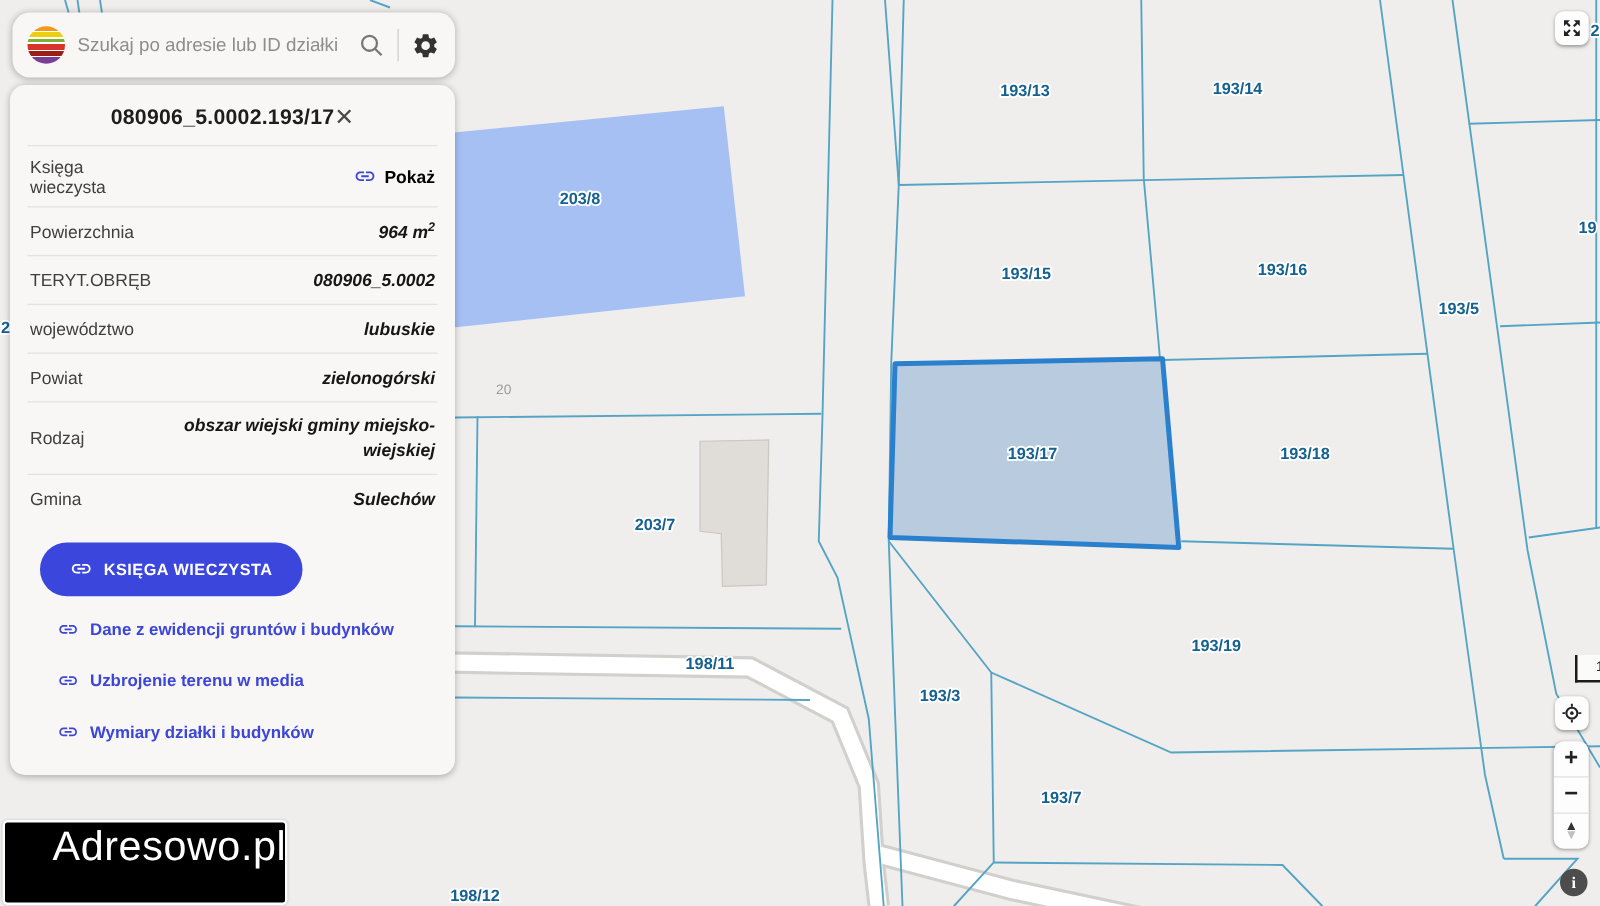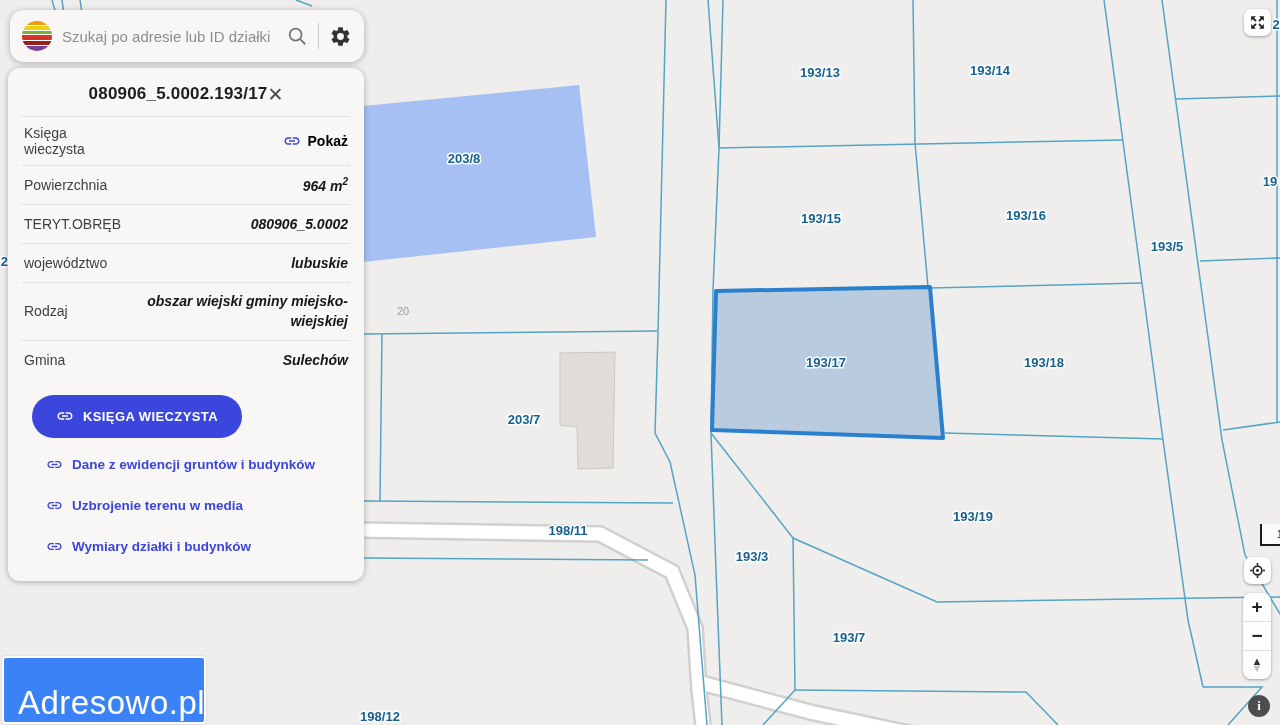--- a/index.html
+++ b/index.html
@@ -43,22 +43,22 @@
   .rodzaj-val{width:212px;line-height:1.45;}
   .plink{display:flex;align-items:center;gap:7px;color:#000000;font-size:14px;font-weight:bold;cursor:pointer;}
   .chain{flex:0 0 auto;}
   #kw-btn{display:inline-flex;align-items:center;gap:9px;margin:16px 0 6px 24px;
     background:#3b46dd;color:#fff;border:none;border-radius:23px;height:43px;
     padding:0 24px;font:bold 13px "Liberation Sans",sans-serif;letter-spacing:.4px;cursor:pointer;}
   .panel-link{display:flex;align-items:center;gap:9px;margin:0 0 0 38px;padding:12px 0;
     color:#3c46d8;font-size:13.5px;font-weight:bold;cursor:pointer;}
   
   #watermark{position:absolute;left:2px;top:656px;width:200px;height:64px;z-index:6;
-    background:#3b82f6;border:2px solid #ffffff;border-radius:4px;
-    display:flex;align-items:flex-end;box-shadow:0 0 2px rgba(0,0,0,.2);}
+    background:#000000;border:2px solid #ffffff;border-radius:4px;
+    display:flex;align-items:flex-start;box-shadow:0 0 2px rgba(0,0,0,.2);padding-left:24px;}
   #watermark span{color:#ffffff;font-size:33px;padding-left:14px;letter-spacing:.5px;}
   
   .ctrl{position:absolute;background:#fdfdfd;border-radius:7px;z-index:6;
     box-shadow:0 1px 3px rgba(0,0,0,.35);display:flex;align-items:center;justify-content:center;cursor:pointer;}
   #fullscreen-btn{left:1244px;top:9px;width:27px;height:27px;}
   #scalebar{position:absolute;left:1260px;top:524px;width:54px;height:20px;z-index:6;
     background:rgba(255,255,255,.75);border-left:2px solid #1b1b1b;border-right:2px solid #1b1b1b;
     border-bottom:2px solid #1b1b1b;display:flex;align-items:center;justify-content:center;
     font-size:11px;color:#222;}
   #locate-btn{left:1244px;top:557px;width:27px;height:27px;}
@@ -184,20 +184,24 @@
   </div>
   <div class="prow">
     <span class="plabel">TERYT.OBRĘB</span>
     <span class="pvalue">080906_5.0002</span>
   </div>
   <div class="prow">
     <span class="plabel">województwo</span>
     <span class="pvalue">lubuskie</span>
   </div>
   <div class="prow">
+    <span class="plabel">Powiat</span>
+    <span class="pvalue">zielonogórski</span>
+  </div>
+  <div class="prow">
     <span class="plabel">Rodzaj</span>
     <span class="pvalue rodzaj-val">obszar wiejski gminy miejsko-wiejskiej</span>
   </div>
   <div class="prow">
     <span class="plabel">Gmina</span>
     <span class="pvalue">Sulechów</span>
   </div>
 
   <button id="kw-btn">
     <svg width="18" height="18" viewBox="0 0 24 24" fill="#ffffff">

